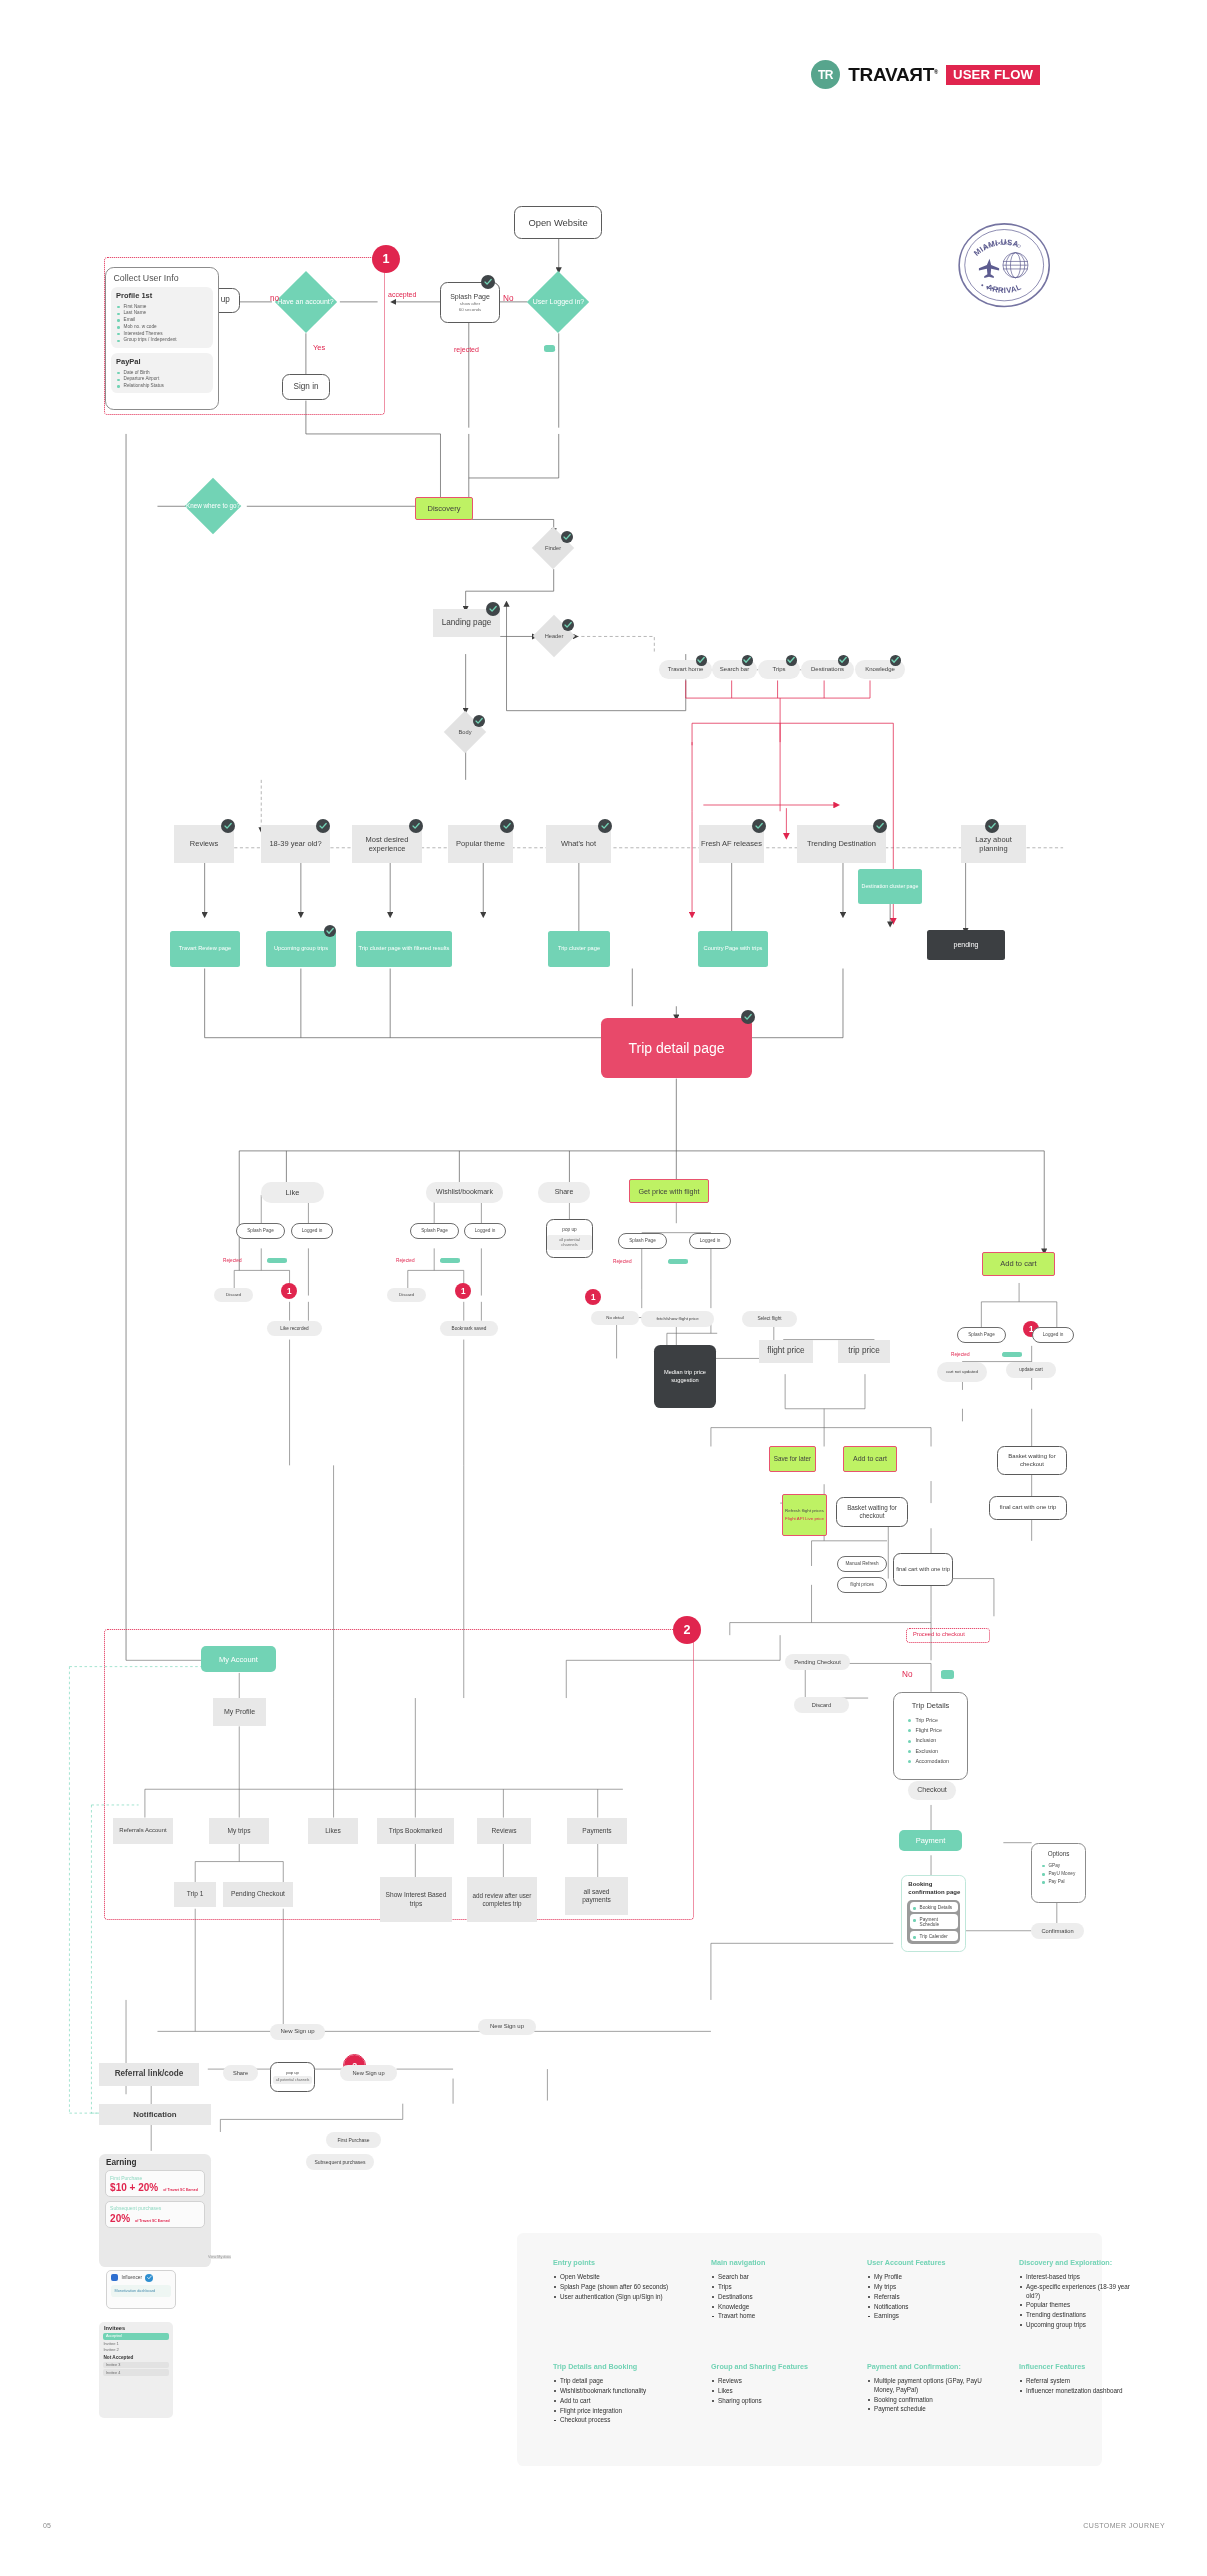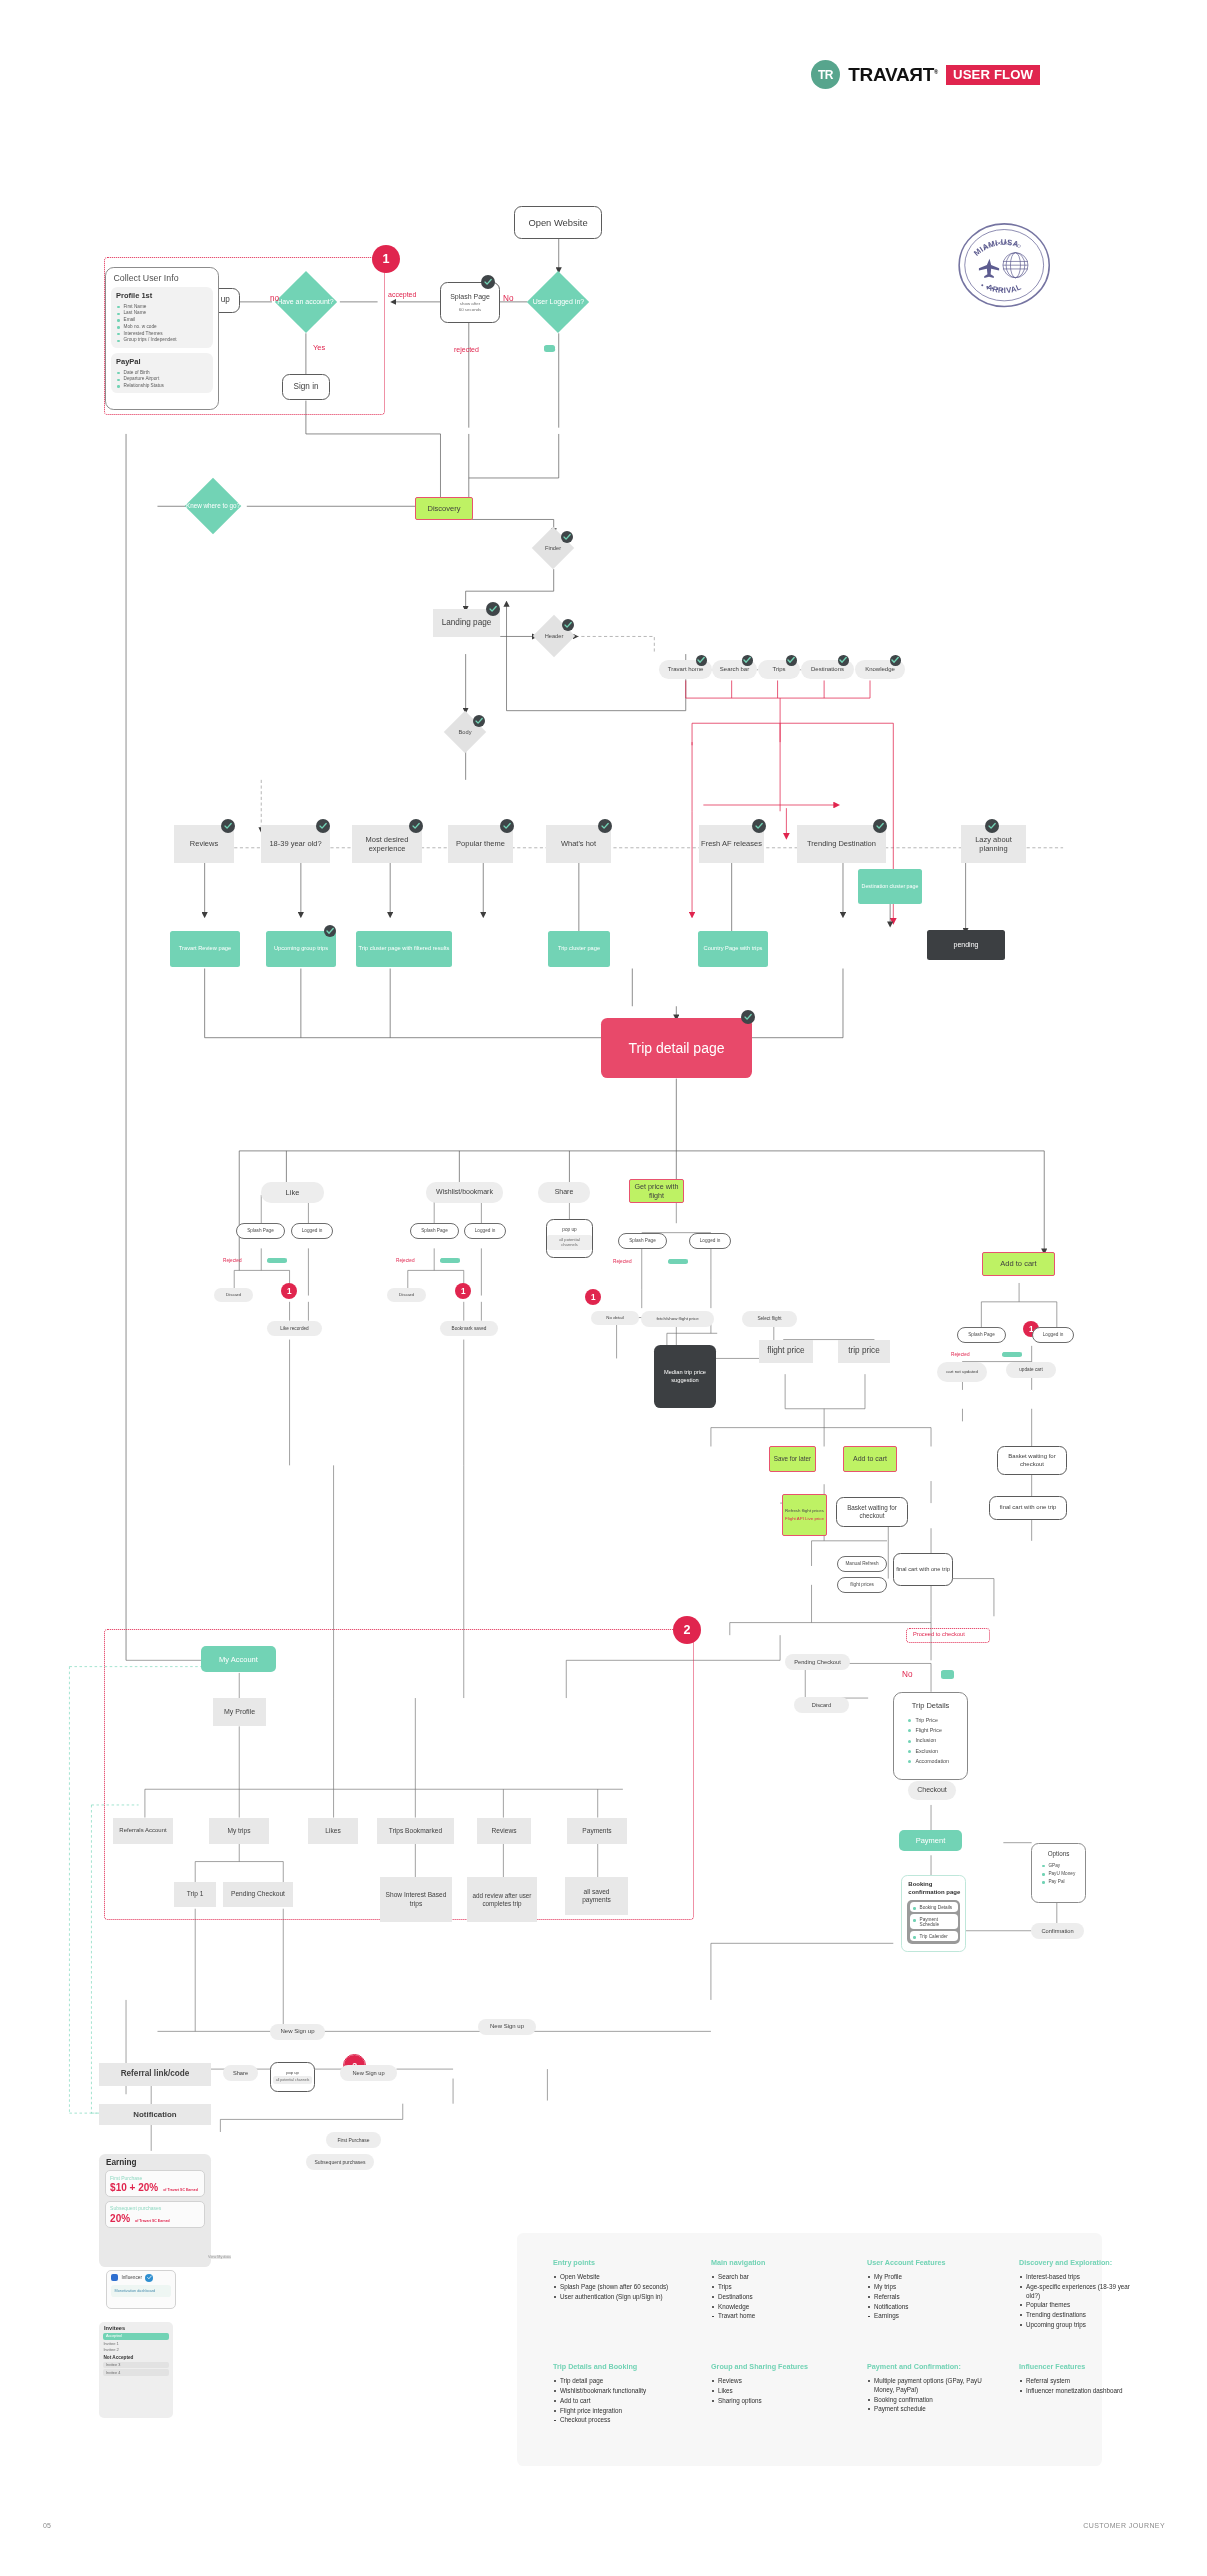--- a/index.html
+++ b/index.html
@@ -671,21 +671,21 @@
 
   <div class="node greypill" style="left:261px;top:1182px;width:63px;height:21.4px;font-size:7.5px;">
       <span>Like</span>
     </div>
   <div class="node greypill" style="left:426px;top:1182px;width:77px;height:21.4px;font-size:7px;">
       <span>Wishlist/bookmark</span>
     </div>
   <div class="node greypill" style="left:538px;top:1182px;width:52px;height:21.4px;font-size:7px;">
       <span>Share</span>
     </div>
-  <div class="node pinkout" style="left:629px;top:1179px;width:55px;height:24px;font-size:7.2px;">
+  <div class="node pinkout" style="left:629px;top:1179px;width:80px;height:24px;font-size:7.2px;">
       <span>Get price with flight</span>
     </div>
   <div class="node pinkout" style="left:982px;top:1252px;width:73px;height:24px;font-size:7.5px;">
       <span>Add to cart</span>
     </div>
 
   <div class="node whitepill" style="left:236px;top:1223px;width:49px;height:16.4px;font-size:4.7px;">
       <span>Splash Page</span>
     </div>
   <div class="node whitepill" style="left:291px;top:1223px;width:42px;height:16.4px;font-size:4.7px;">
@@ -883,21 +883,21 @@
       <span>all saved payments</span>
     </div>
 
   <div class="node greypill" style="left:270px;top:2024px;width:55px;height:16.4px;font-size:6px;">
       <span>New Sign up</span>
     </div>
   <div class="node greypill" style="left:478px;top:2019px;width:58px;height:16.4px;font-size:6px;">
       <span>New Sign up</span>
     </div>
 
-  <div class="node grey" style="left:99px;top:2063px;width:112px;height:22.6px;font-size:8.2px;font-weight:700;">
+  <div class="node grey" style="left:99px;top:2063px;width:100px;height:22.6px;font-size:8.2px;font-weight:700;">
       <span>Referral link/code</span>
     </div>
   <div class="node greypill" style="left:223px;top:2065px;width:35px;height:16.4px;font-size:5.7px;">
       <span>Share</span>
     </div>
   <div class="node white" style="left:270px;top:2062px;width:45px;height:30px;flex-direction:column;gap:1.3px;">
     <span style="font-size:4.1px;">pop up</span>
     <span style="font-size:3.6px;background:#eeeeee;border-radius:2.5px;padding:1.9px 3.1px;color:#6a6a6a;">all potential channels</span>
   </div>
   <div class="node greypill" style="left:340px;top:2065px;width:57px;height:16.4px;font-size:5.7px;">

